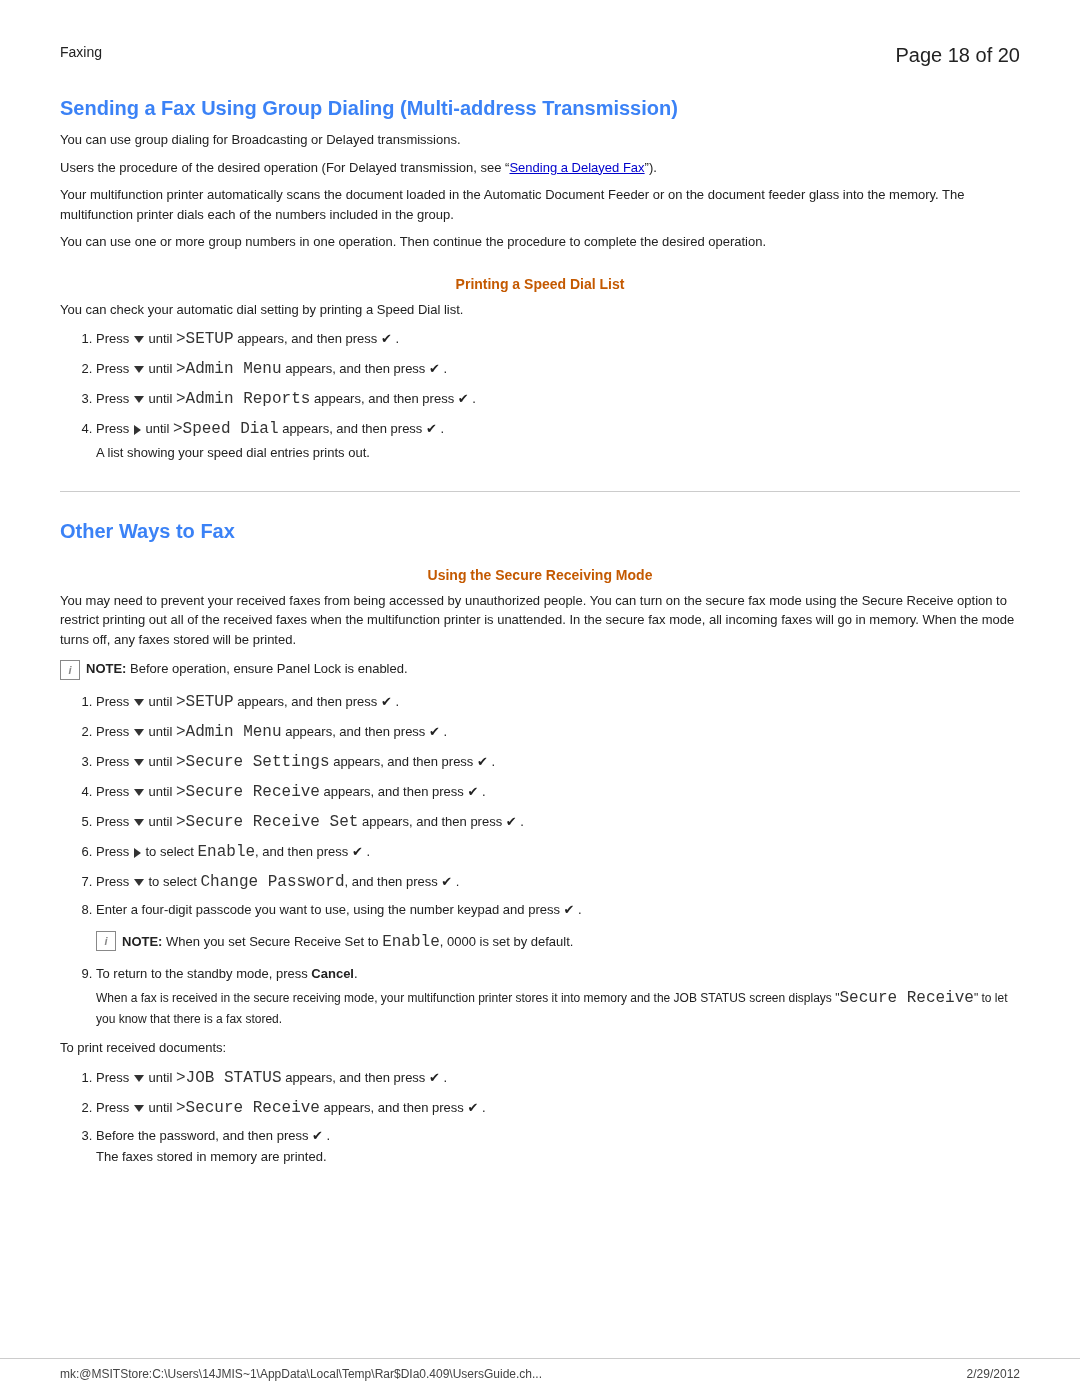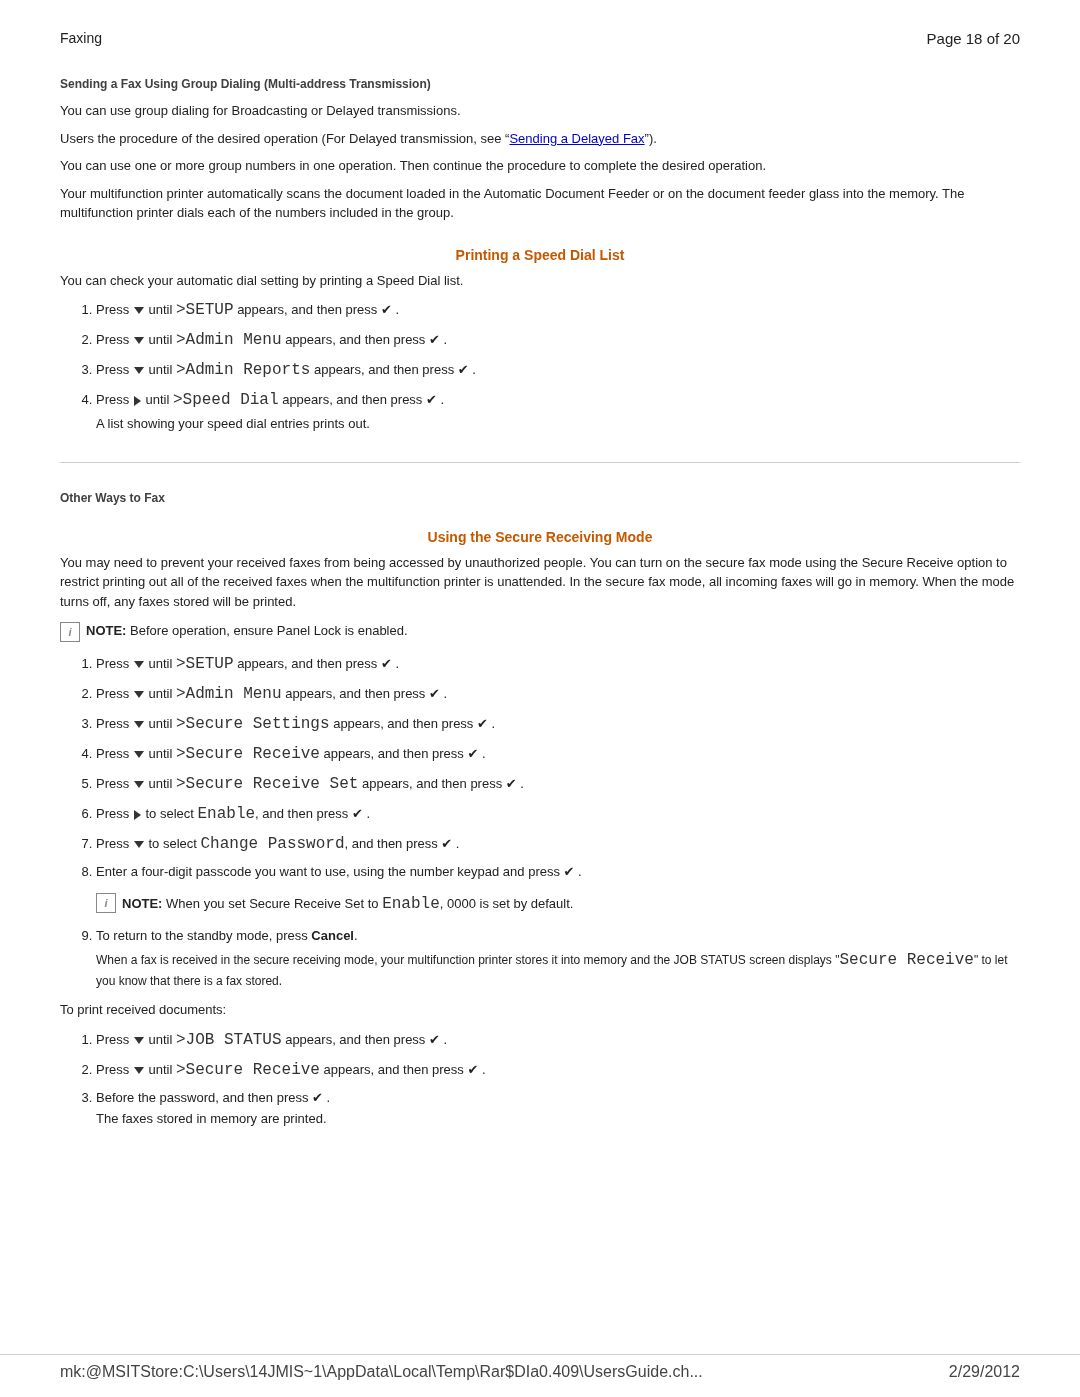--- a/index.html
+++ b/index.html
@@ -8,43 +8,43 @@
       font-size: 13px;
       color: #222;
       background: #fff;
       width: 1080px;
       min-height: 1397px;
       padding: 0;
     }
     .page-container {
       width: 960px;
       margin: 0 auto;
-      padding: 30px 0 60px 0;
+      padding: 44px 0 60px 0;
     }
     .page-header {
       display: flex;
       justify-content: space-between;
       align-items: flex-start;
       margin-bottom: 30px;
     }
     .page-header-title {
       font-size: 14px;
       color: #222;
     }
     .page-header-num {
-      font-size: 15px;
+      font-size: 20px;
       color: #222;
     }
     .section {
       margin-bottom: 24px;
     }
     .section-title {
-      font-size: 12px;
-      font-weight: bold;
-      color: #404040;
+      font-size: 20px;
+      font-weight: bold;
+      color: #3b82f6;
       margin-bottom: 10px;
     }
     .sub-section-title {
       font-size: 14px;
       font-weight: bold;
       color: #c45900;
       margin-bottom: 8px;
       text-align: center;
     }
     p {
@@ -125,21 +125,21 @@
     }
     .footer {
       position: fixed;
       bottom: 16px;
       left: 0;
       width: 1080px;
       display: flex;
       justify-content: space-between;
       align-items: center;
       padding: 0 60px;
-      font-size: 16px;
+      font-size: 12px;
       color: #444;
       border-top: 1px solid #ccc;
       padding-top: 8px;
       background: #fff;
     }
     .li-indent {
       margin-left: 0;
       margin-top: 2px;
     }
   </style>
@@ -152,22 +152,22 @@
     <span class="page-header-title">Faxing</span>
     <span class="page-header-num">Page 18 of 20</span>
   </div>
 
   <div class="section">
     <div class="section-title">Sending a Fax Using Group Dialing (Multi-address Transmission)</div>
     <p>You can use group dialing for Broadcasting or Delayed transmissions.</p>
     <p>
       <span>Users the procedure of the desired operation (For Delayed transmission, see “</span><a href="#">Sending a Delayed Fax</a><span>”).</span>
     </p>
+    <p>Your multifunction printer automatically scans the document loaded in the Automatic Document Feeder or on the document feeder glass into the memory. The multifunction printer dials each of the numbers included in the group.</p>
     <p>You can use one or more group numbers in one operation.  Then continue the procedure to complete the desired operation.</p>
-    <p>Your multifunction printer automatically scans the document loaded in the Automatic Document Feeder or on the document feeder glass into the memory. The multifunction printer dials each of the numbers included in the group.</p>
   </div>
 
   <div class="section">
     <div class="sub-section-title">Printing a Speed Dial List</div>
     <p>You can check your automatic dial setting by printing a Speed Dial list.</p>
     <ol>
       <li>
         <span>Press </span><span class="arrow-down"></span><span> until </span><code>&gt;SETUP</code><span> appears, and then press ✔ .</span>
       </li>
       <li>

